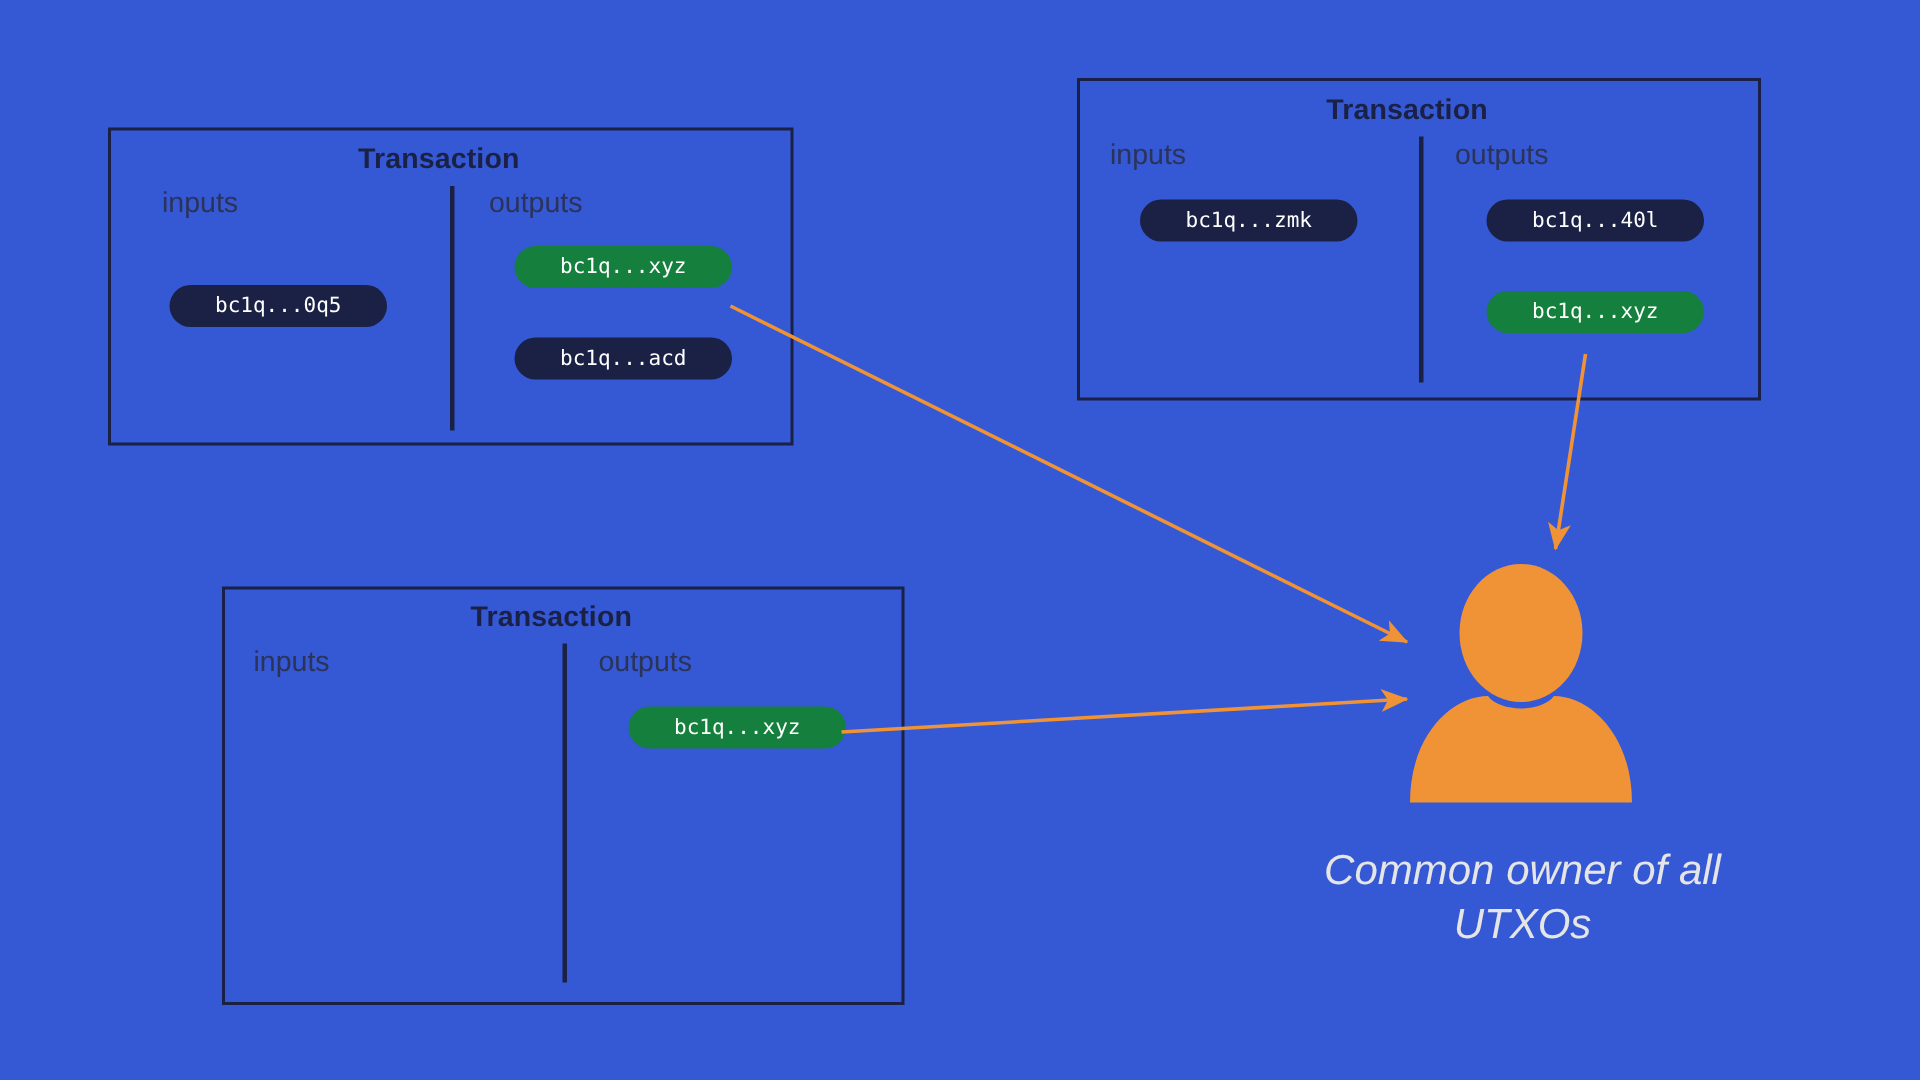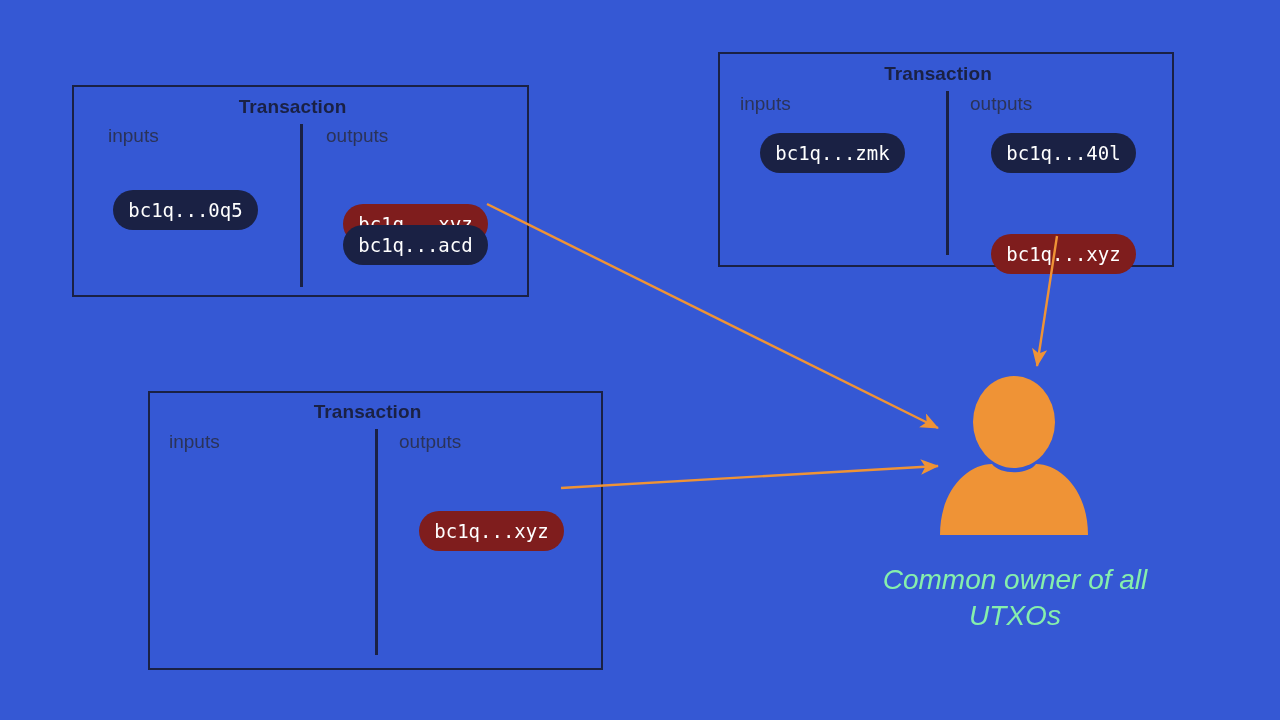--- a/index.html
+++ b/index.html
@@ -44,35 +44,34 @@
     position: absolute;
     text-align: left;
     font-size: 19px;
     color: #2b3358;
     font-weight: 400;
   }
 
   
   .pill {
     position: absolute;
-    height: 40px;
+    height: 28px;
     border-radius: 22px;
     background: #1a2144;
     color: #ffffff;
     font-family: "DejaVu Sans Mono", "Liberation Mono", monospace;
-    font-size: 19px;
+    font-size: 14px;
     display: flex;
     align-items: center;
     justify-content: center;
     box-sizing: border-box;
     white-space: nowrap;
   }
   .pill.highlight {
-    background: #7f1d1d;
-    margin-top: 40px;
+    background: #15803d;
   }
 
   
   #arrow-layer {
     position: absolute;
     left: 0;
     top: 0;
     width: 1280px;
     height: 720px;
     pointer-events: none;
@@ -85,21 +84,21 @@
     top: 372px;
     width: 168px;
     height: 165px;
   }
   .caption {
     position: absolute;
     left: 845px;
     top: 562px;
     width: 340px;
     text-align: center;
-    color: #86efac;
+    color: #e5e5e5;
     font-style: italic;
     font-size: 28px;
     line-height: 36px;
   }
 </style>
 </head>
 <body>
 
 <div id="stage">
 

